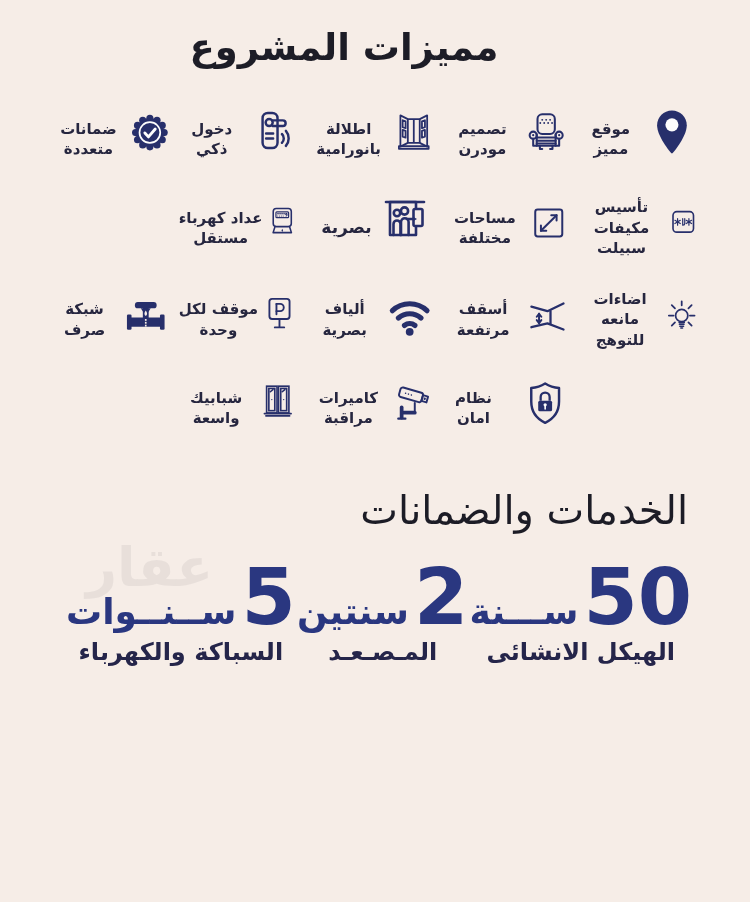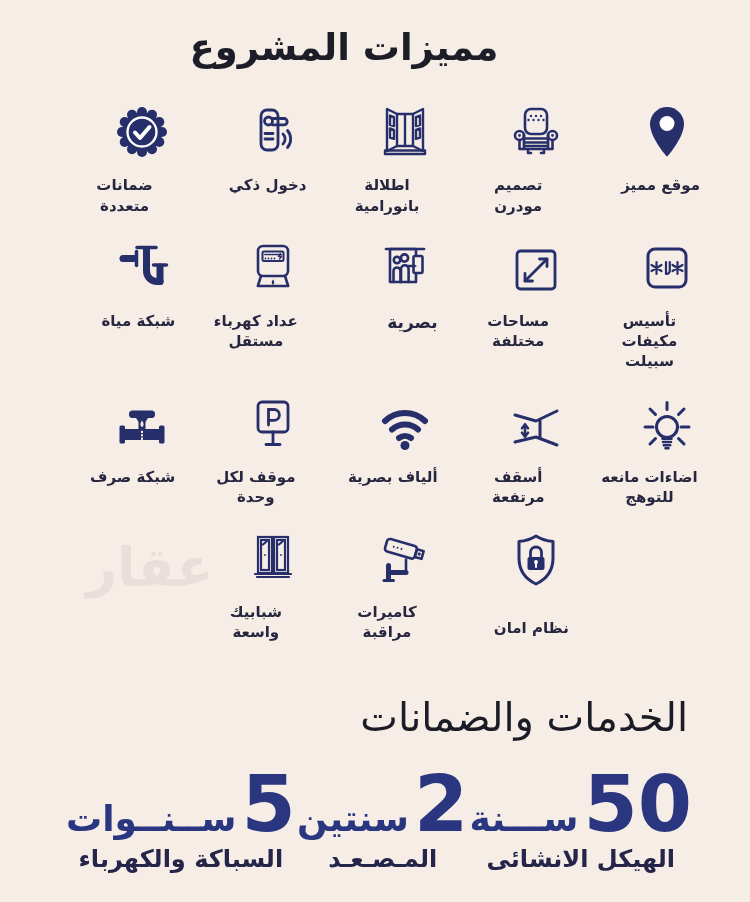--- a/index.html
+++ b/index.html
@@ -18,21 +18,21 @@
   }
   .features-grid{
     display:grid;
     grid-template-columns:repeat(5,1fr);
     padding:0 50px;
     margin-top:32px;
     row-gap:22px;
     column-gap:6px;
     direction:rtl;
   }
-  .cell{display:flex;flex-direction:column;align-items:flex-start;margin-left:24px;}
+  .cell{display:flex;align-items:center;}
   .icon{width:66px;height:64px;color:#272f6b;display:flex;align-items:center;justify-content:center;}
   .icon svg{width:100%;height:100%;}
   .flabel{
     margin-top:9px;font-size:15px;font-weight:bold;color:#26263f;
     text-align:center;line-height:1.35;max-width:126px;
   }
   .flabel.strong{font-size:17px;}
   .watermark{
     position:absolute;left:86px;top:510px;
     font-size:54px;font-weight:bold;color:#3a3640;opacity:.07;
@@ -195,33 +195,20 @@
               <circle cx="30.5" cy="20.5" r=".9"></circle>
               <circle cx="33.5" cy="20.5" r=".9"></circle>
             </g>
             <path d="M39.3 15.8l-1.7 2.5h2.8l-1.7 2.5" stroke-width="1.6"></path>
             <path d="M20 38l-3.2 10h30.4L44 38"></path>
             <path d="M32 41.6q2.6 3.4 0 5.3q-2.6-1.9 0-5.3z" fill="currentColor" stroke="none"></path>
           </svg>
         </div>
         <div class="flabel">عداد كهرباء مستقل</div>
       </div>
-      <div class="cell" style="grid-row-start: 2; grid-column-start: 5;">
-        <div class="icon">
-          <svg viewBox="0 0 64 64" fill="none" stroke="currentColor" stroke-linecap="round">
-            <path d="M27 9.5h19" stroke-width="3.5"></path>
-            <path d="M36.5 11.5V33a10.5 10.5 0 0 0 10.5 10.5h3" stroke-width="7"></path>
-            <path d="M50 43.5V29" stroke-width="7"></path>
-            <path d="M43.5 27h13" stroke-width="3.5"></path>
-            <path d="M13 20.5h11" stroke-width="7"></path>
-            <path d="M26.5 13.5v14" stroke-width="3.5"></path>
-          </svg>
-        </div>
-        <div class="flabel">شبكة مياة</div>
-      </div>
       <div class="cell" style="grid-row-start: 3; grid-column-start: 1;">
         <div class="icon">
           <svg viewBox="0 0 64 64" fill="none" stroke="currentColor" stroke-width="3" stroke-linecap="round">
             <circle cx="32" cy="33" r="10.5"></circle>
             <path d="M27.5 44.8h9M28 48h8M28.8 51.2h6.4M30.5 54.2h3" stroke-width="2.6"></path>
             <path d="M32 15.5v-7M20.5 20.5 15 15M43.5 20.5 49 15M18 33h-8M46 33h8M20.5 44.5 15 50M43.5 44.5 49 50"></path>
           </svg>
         </div>
         <div class="flabel">اضاءات مانعه للتوهج</div>
       </div>

